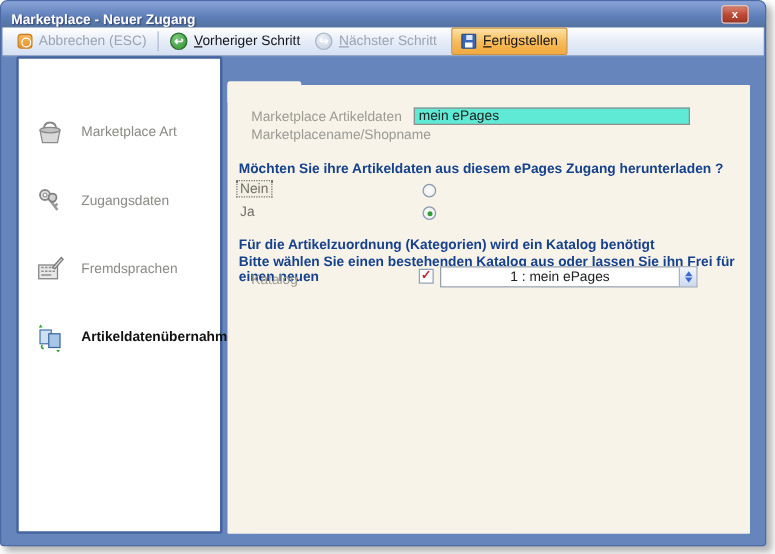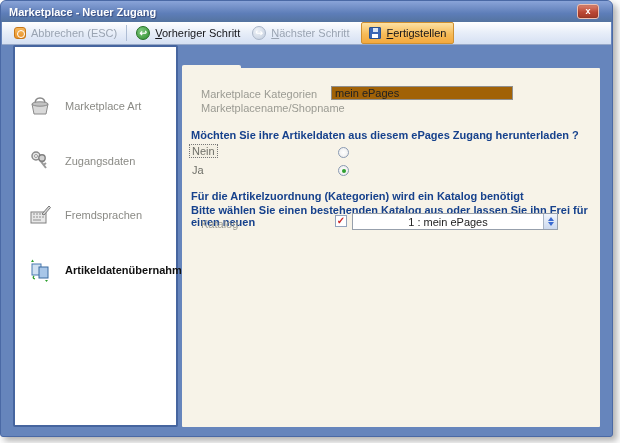--- a/index.html
+++ b/index.html
@@ -10,21 +10,21 @@
     background:#6685bc; border:1px solid #4a69a5;
     border-radius:6px 6px 3px 3px;
     box-shadow:4px 4px 6px rgba(130,130,130,.6);
   }
 
   
   .titlebar {
     position:absolute; left:0; top:0; right:0; height:21px;
     background:linear-gradient(#8aa4d8, #5d7db8 60%, #54739f);
     border-radius:5px 5px 0 0;
-    display:flex; align-items:center; padding-left:8px;
+    display:flex; align-items:flex-end; padding-left:8px;
   }
   .titlebar .title { color:#fff; font-size:11px; font-weight:bold; text-shadow:1px 1px 1px rgba(0,0,40,.4); }
   .close-btn {
     position:absolute; right:13px; top:3px; width:22px; height:15px;
     background:linear-gradient(#dd8672, #bb4734 55%, #a33a28);
     border:1px solid #f0c0b0; border-radius:3px;
     color:#fff; font-size:9px; font-weight:bold; line-height:13px; text-align:center;
     box-shadow:inset 0 0 2px rgba(0,0,0,.3); cursor:pointer;
   }
 
@@ -75,21 +75,21 @@
     box-shadow:1px -1px 1px rgba(255,255,255,.35) inset;
     margin-top:14px;
   }
   .panel {
     position:absolute; left:181px; top:67px; width:418px; height:359px;
     background:#f7f3e8; border-radius:0 1px 1px 1px;
   }
 
   .flabel { position:absolute; font-size:11px; color:#9b9b93; }
   .tinput {
-    position:absolute; width:182px; height:14px; background:#a16207;
+    position:absolute; width:221px; height:14px; background:#5eead4;
     border:1px solid #8f8f8f; font-size:11px; color:#222; padding:0 0 0 3px;
     font-family:"Liberation Sans", sans-serif;
   }
   .heading { position:absolute; font-size:11px; font-weight:bold; color:#16418c; }
   .opt-label { position:absolute; font-size:11px; color:#6f6f68; }
   .opt-label.focused { border:1px dotted #777; padding:0 2px; background:#f3efe3; }
   .radio {
     position:absolute; width:11px; height:11px; border-radius:50%;
     background:radial-gradient(#ffffff, #e9e9e9); border:1px solid #8a9ab2; cursor:pointer;
   }
@@ -180,21 +180,21 @@
         <path d="M20 22 L17 22 L18.5 24 Z" fill="#2fa02f"></path>
         <path d="M6 18 Q4 20 7 21" stroke="#2fa02f" stroke-width="1.3" fill="none"></path>
       </svg>
       <span class="lbl">Artikeldatenübernahme</span>
     </div>
   </div>
 
   <div class="tab">Standard</div>
   <div class="panel"></div>
 
-  <span class="flabel" style="left:200px; top:87px;">Marketplace Kategorien</span>
+  <span class="flabel" style="left:200px; top:87px;">Marketplace Artikeldaten</span>
   <input class="tinput" style="left: 330px; top: 85px;" value="mein ePages">
 
   <span class="flabel" style="left:200px; top:101px;">Marketplacename/Shopname</span>
 
   <span class="heading" style="left:190px; top:128px;">Möchten Sie ihre Artikeldaten aus diesem ePages Zugang herunterladen ?</span>
 
   <span class="opt-label focused" style="left:188px; top:143px;">Nein</span>
   <span class="radio" style="left:337px; top:146px;"></span>
 
   <span class="opt-label" style="left:191px; top:163px;">Ja</span>

